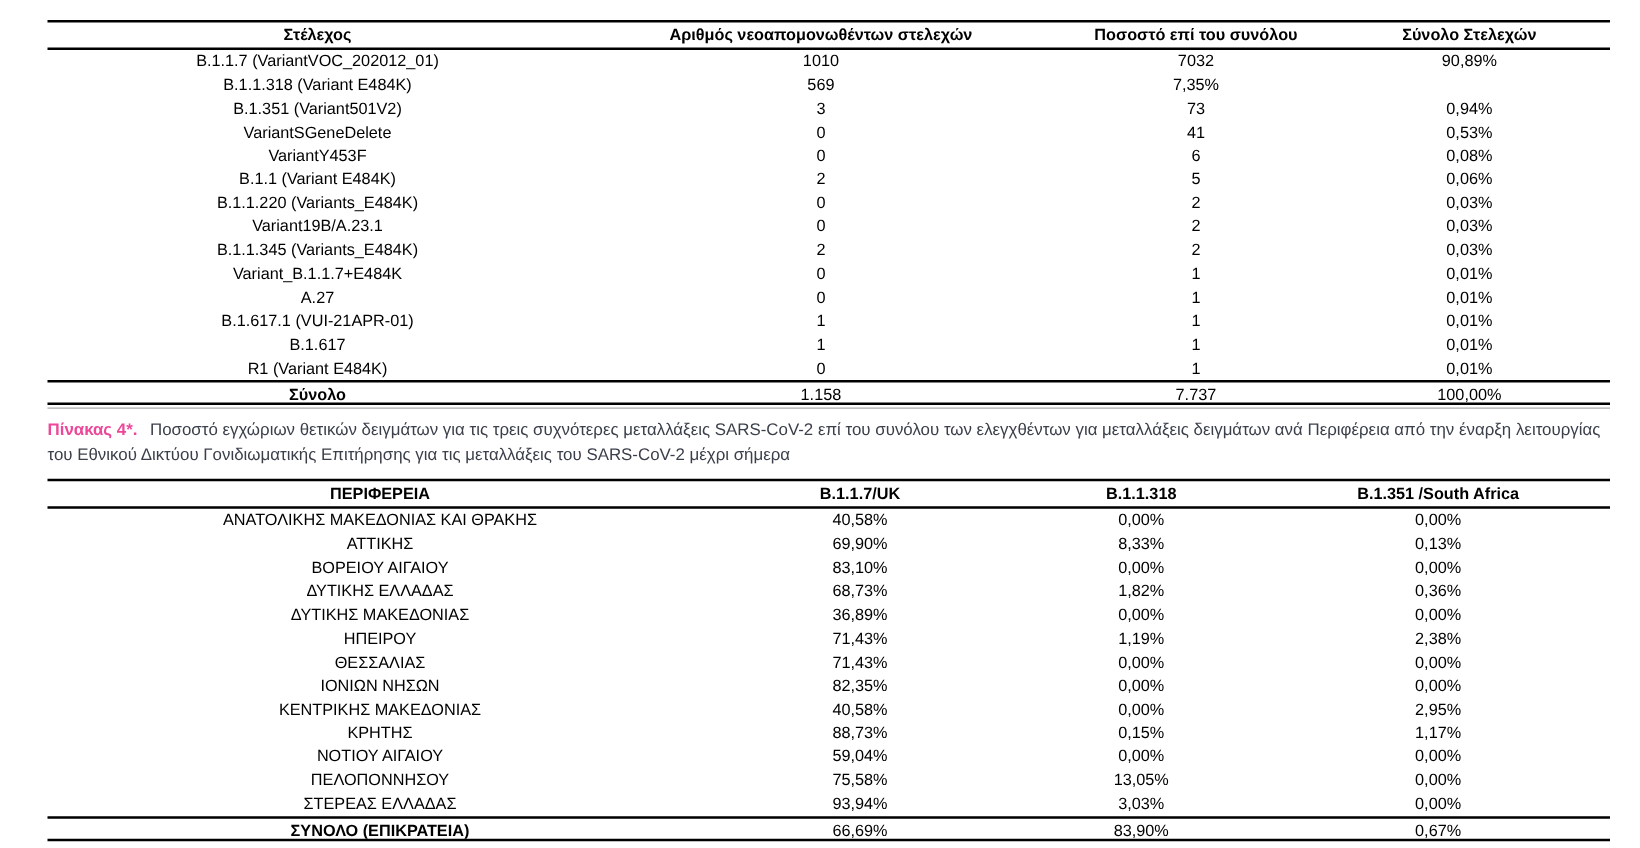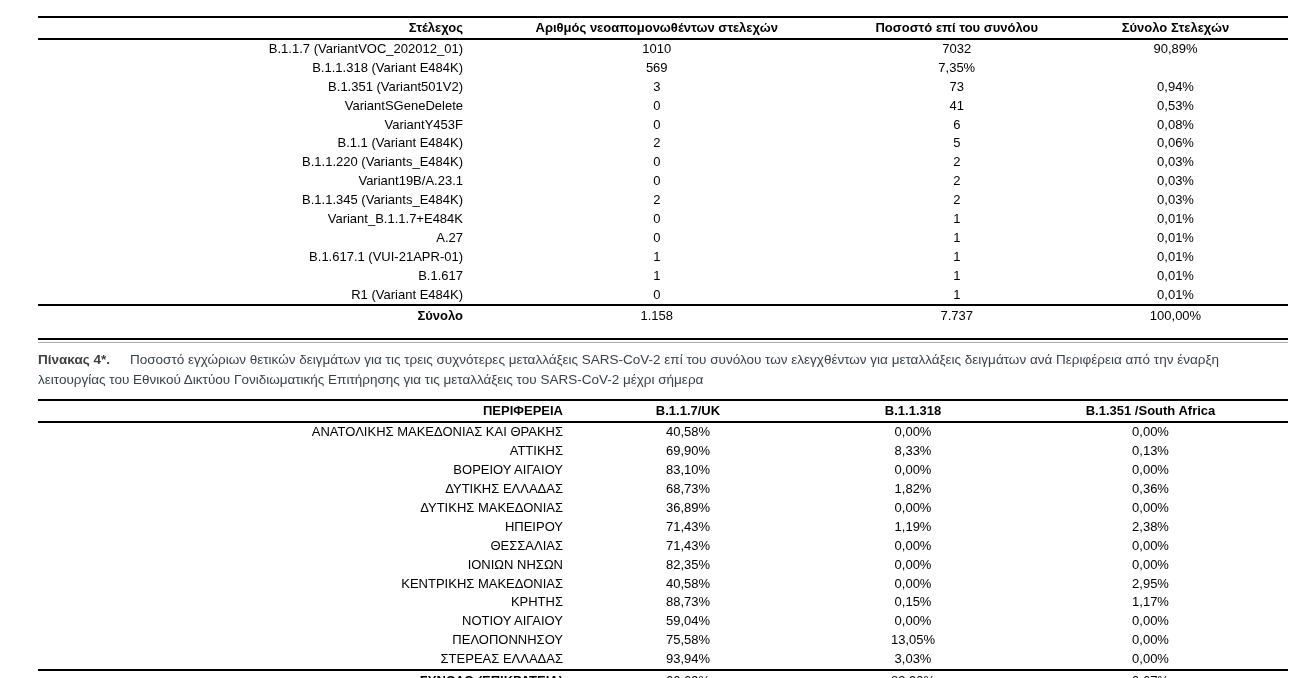--- a/index.html
+++ b/index.html
@@ -27,56 +27,56 @@
   .t2 .tr { grid-template-columns: 42% 20% 16% 22%; }
   .td {
     font-size: 13px;
     line-height: 18.9px;
     height: 18.9px;
     text-align: center;
     white-space: nowrap;
     overflow: hidden;
   }
   .td.col0 {
-    text-align: right;
+    text-align: center;
     padding-left: 7px;
   }
   .thead {
     border-bottom: 2px solid #000;
   }
   .thead .td {
     font-weight: bold;
     height: 20px;
     line-height: 20px;
   }
   .total-row {
     border-top: 2px solid #000;
     border-bottom: 2px solid #000;
   }
   .total-row .td {
-    height: 32px;
+    height: 16px;
     line-height: 20px;
   }
   .total-row .td.col0 { font-weight: bold; }
   .table-underline {
     height: 1px;
     background: #a9a9a9;
     margin-top: 2px;
     width: 100%;
   }
   .caption {
     margin: 7px 0 9px 0;
     font-size: 13.5px;
     line-height: 20px;
     color: #3a3f4a;
   }
   .caption .caption-label {
     font-weight: bold;
-    color: #404040;
-    margin-right: 20px;
+    color: #ec4899;
+    margin-right: 10px;
   }
 </style>
 </head>
 <body>
 
 <div class="page">
 
   <div class="table t1">
     <div class="tr thead">
       <div class="td col0">Στέλεχος</div>

